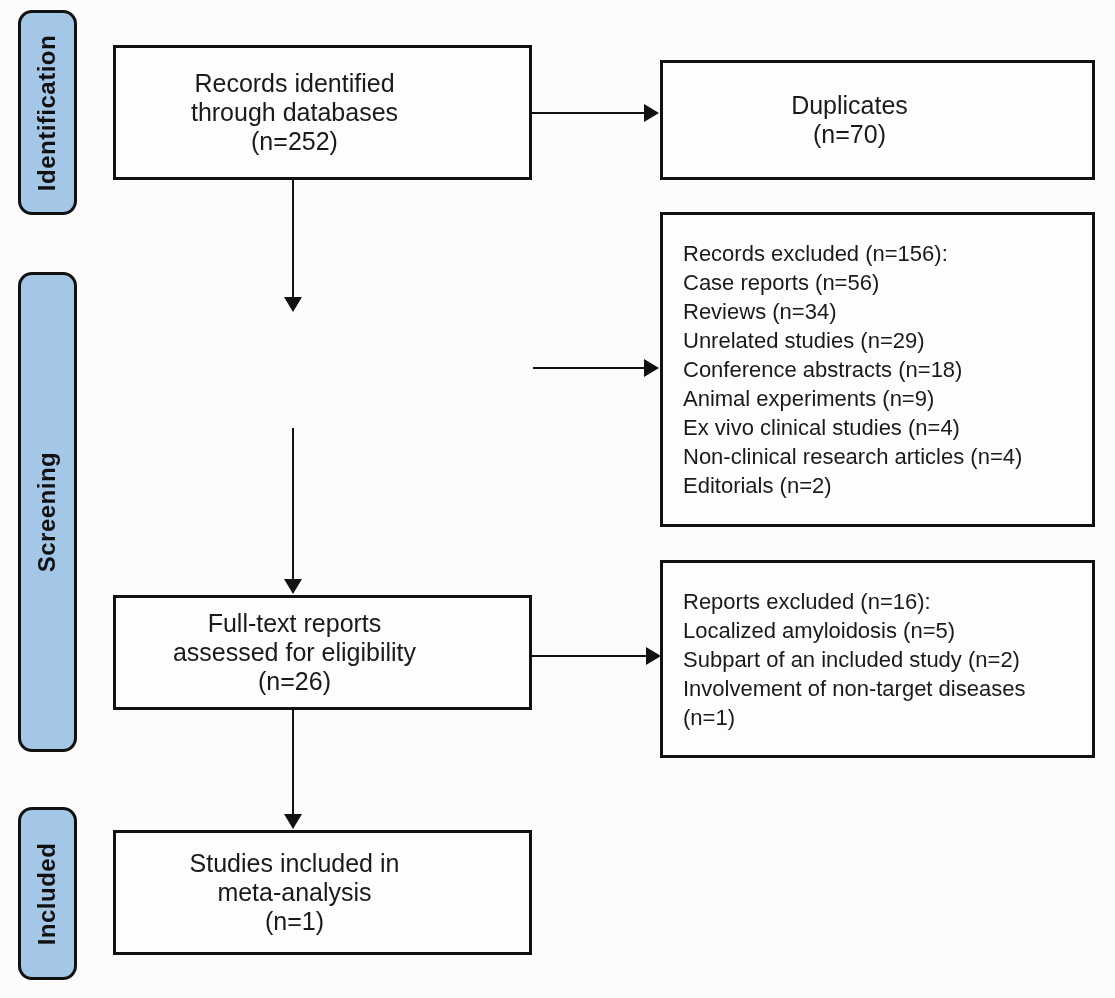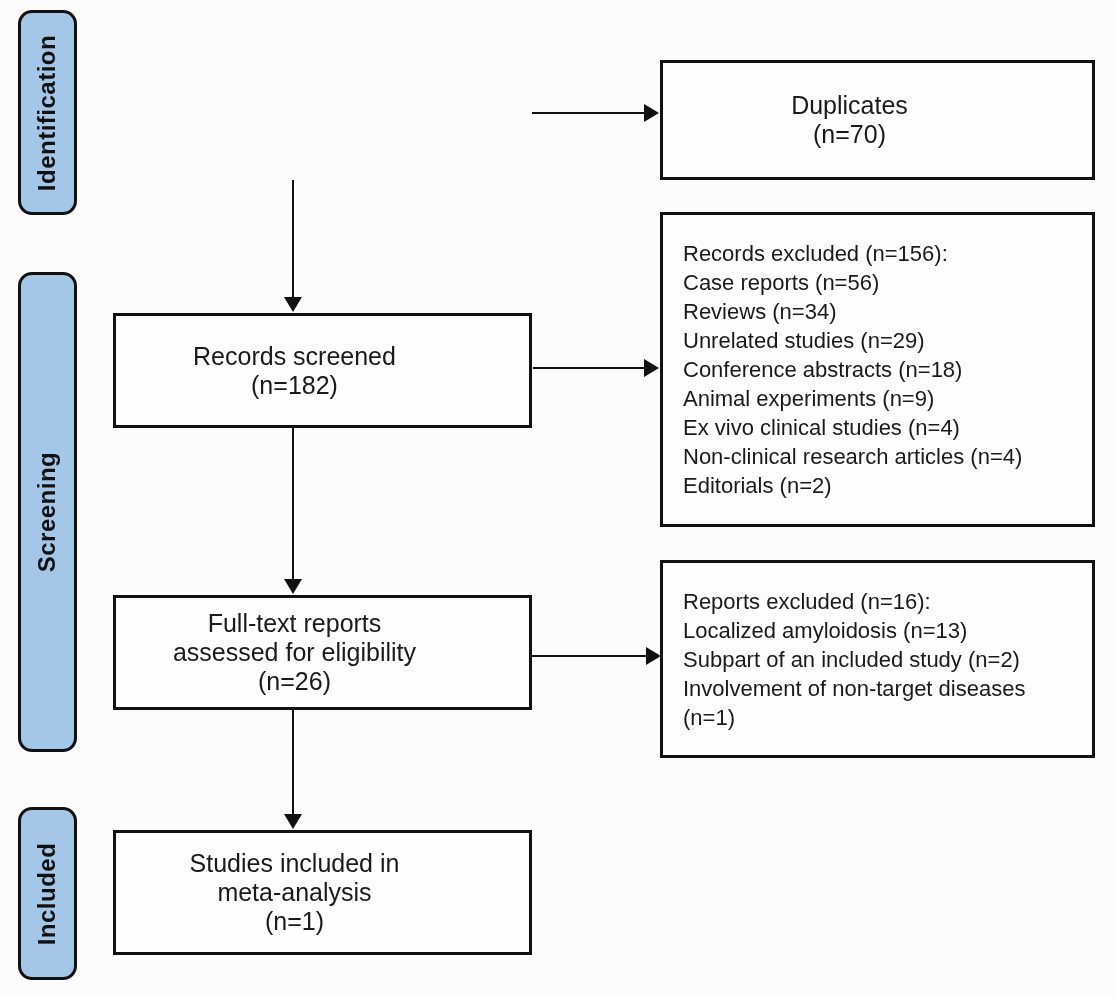--- a/index.html
+++ b/index.html
@@ -84,23 +84,24 @@
   <div class="stage" style="top:10px;height:205px;">
     <span class="stage-text">Identification</span>
   </div>
   <div class="stage" style="top:272px;height:480px;">
     <span class="stage-text">Screening</span>
   </div>
   <div class="stage" style="top:807px;height:173px;">
     <span class="stage-text">Included</span>
   </div>
 
-  <div class="node main-col centered" style="top:313px;height:115px;">
-    <span class="node-text">Records screened
-(n=182)</span>
+  <div class="node main-col centered" style="top:45px;height:135px;">
+    <span class="node-text">Records identified
+through databases
+(n=252)</span>
   </div>
   <div class="node main-col centered" style="top:595px;height:115px;">
     <span class="node-text">Full-text reports
 assessed for eligibility
 (n=26)</span>
   </div>
   <div class="node main-col centered" style="top:830px;height:125px;">
     <span class="node-text">Studies included in
 meta-analysis
 (n=1)</span>
@@ -116,21 +117,21 @@
 Reviews (n=34)
 Unrelated studies (n=29)
 Conference abstracts (n=18)
 Animal experiments (n=9)
 Ex vivo clinical studies (n=4)
 Non-clinical research articles (n=4)
 Editorials (n=2)</span>
   </div>
   <div class="node right-col list-box" style="top:560px;height:198px;">
     <span class="node-text">Reports excluded (n=16):
-Localized amyloidosis (n=13)
+Localized amyloidosis (n=5)
 Subpart of an included study (n=2)
 Involvement of non-target diseases (n=1)</span>
   </div>
 
   <div>
     <div class="vline" style="left:292px;top:180px;height:118px;"></div>
     <div class="head-down" style="left:284px;top:297px;"></div>
   </div>
   <div>
     <div class="vline" style="left:292px;top:428px;height:153px;"></div>

